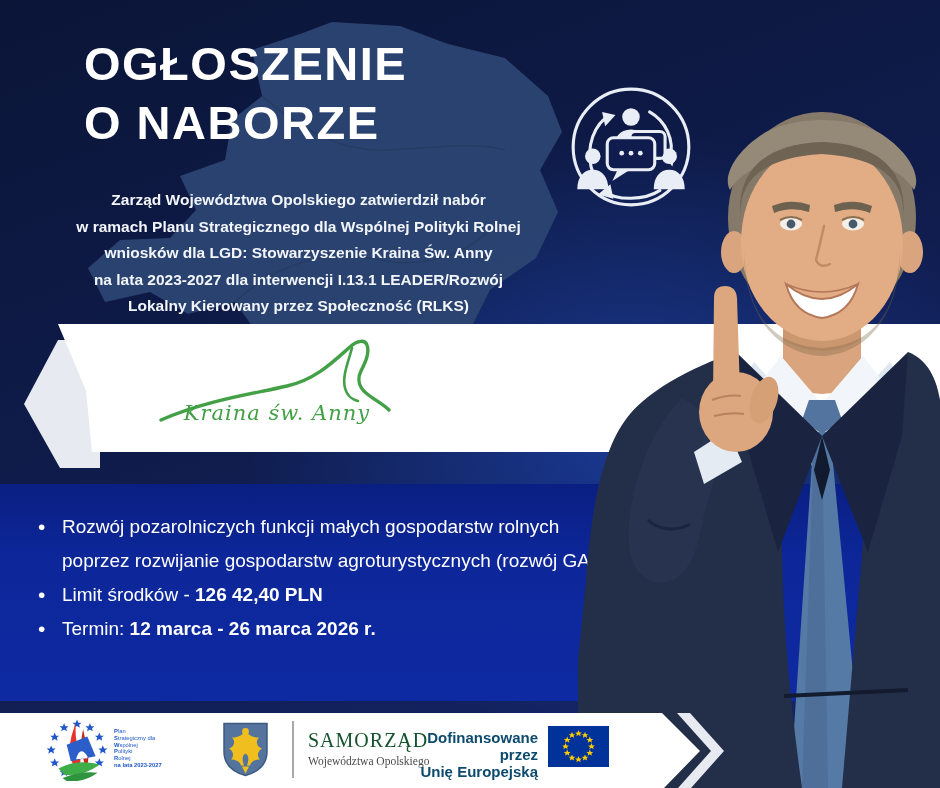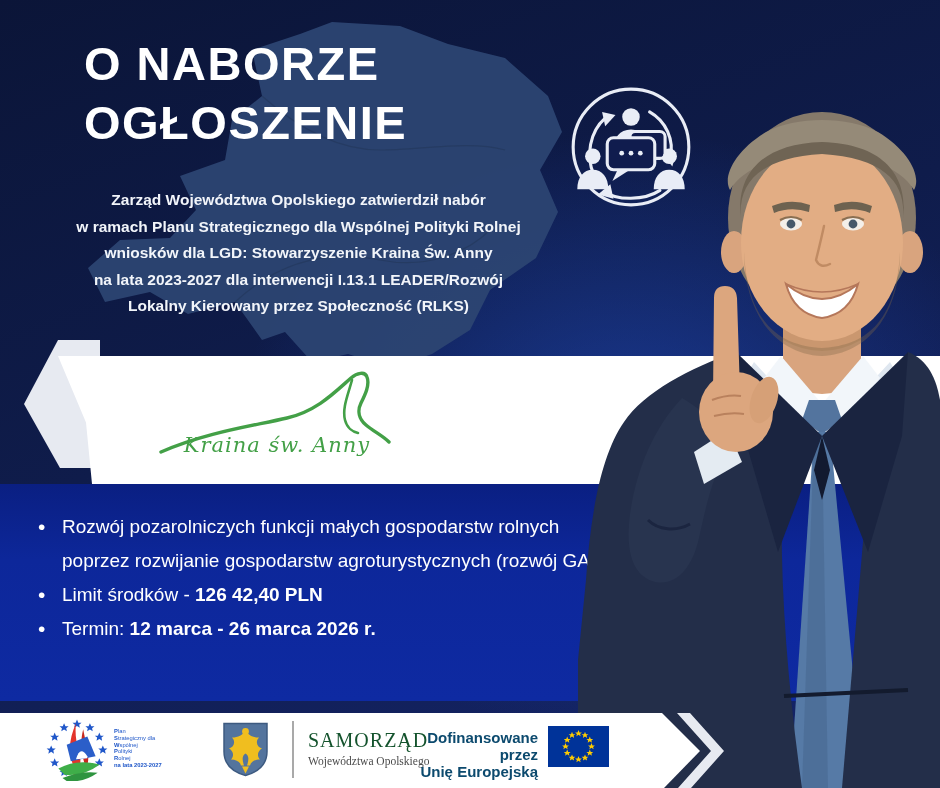--- a/index.html
+++ b/index.html
@@ -15,21 +15,21 @@
   
   .title{ position:absolute; left:84px; top:34px; z-index:3; color:#fff;
     font-size:47px; font-weight:800; letter-spacing:1.5px; line-height:59px; }
   .intro{ position:absolute; left:46px; top:170px; width:505px; z-index:3;
     text-align:center; color:#f2f5fa; font-size:15.5px; font-weight:600; line-height:26.5px;margin-top:17px; }
   .intro span{ display:block; white-space:nowrap; }
   .net-icon{ position:absolute; left:568px; top:84px; width:126px; height:126px; z-index:3; }
   
   .chevron-left{ position:absolute; left:0; top:340px; width:100px; height:128px; z-index:2;
     background:#e7eaf1; clip-path:polygon(58px 0, 100px 0, 100px 128px, 60px 128px, 24px 64px); }
-  .logo-band{ position:absolute; left:0; top:356px; right:0; height:128px; z-index:3; background:#ffffff;
+  .logo-band{ position:absolute; left:0; top:324px; right:0; height:128px; z-index:3; background:#ffffff;
     clip-path:polygon(58px 0, 100% 0, 100% 100%, 92px 100%, 86px 52%); }
   .kraina{ position:absolute; left:155px; top:4px; width:250px; height:118px; }
   
   .blue-band{ position:absolute; left:0; top:484px; right:0; height:217px; z-index:2;
     background:linear-gradient(180deg,#0a1f82 0%, #0d279a 35%, #0e2aa2 100%); }
   .bullets{ list-style:none; padding:26px 0 0 36px; width:605px; color:#fff;
     font-size:19px; line-height:34px; font-weight:400; }
   .bullets li{ position:relative; padding-left:26px; }
   .bullets li::before{ content:"\2022"; position:absolute; left:2px; top:0; font-size:21px; }
   .bullets .b{ font-weight:700; }
@@ -60,22 +60,22 @@
 <div class="poster">
 
   <div class="map-wrap">
     <svg width="940" height="420" viewBox="0 0 940 420">
       <path fill="#2c4472" opacity="0.95" d="M300,34 L332,22 L400,26 L448,44 L505,58 L548,96 L562,132 L540,170 L558,212 L536,258 L490,290 L470,330 L432,354 L392,368 L348,354 L312,362 L285,332 L262,340 L235,302 L188,314 L150,292 L105,302 L88,268 L120,240 L170,238 L196,210 L180,176 L225,160 L232,120 L262,96 L252,50 Z"></path>
       <path fill="none" stroke="#24395f" stroke-width="1.2" opacity="0.8" d="M262,96 C300,130 340,150 380,150 C420,150 470,140 505,150 M235,302 C280,260 330,250 380,260 C430,270 470,250 490,230"></path>
     </svg>
   </div>
 
   <div class="title">
+    <div>OGŁOSZENIE</div>
     <div>O NABORZE</div>
-    <div>OGŁOSZENIE</div>
   </div>
 
   <div class="intro">
     <span>Zarząd Województwa Opolskiego zatwierdził nabór</span>
     <span>w ramach Planu Strategicznego dla Wspólnej Polityki Rolnej</span>
     <span>wniosków dla LGD: Stowarzyszenie Kraina Św. Anny</span>
     <span>na lata 2023-2027 dla interwencji I.13.1 LEADER/Rozwój</span>
     <span>Lokalny Kierowany przez Społeczność (RLKS)</span>
   </div>
 

